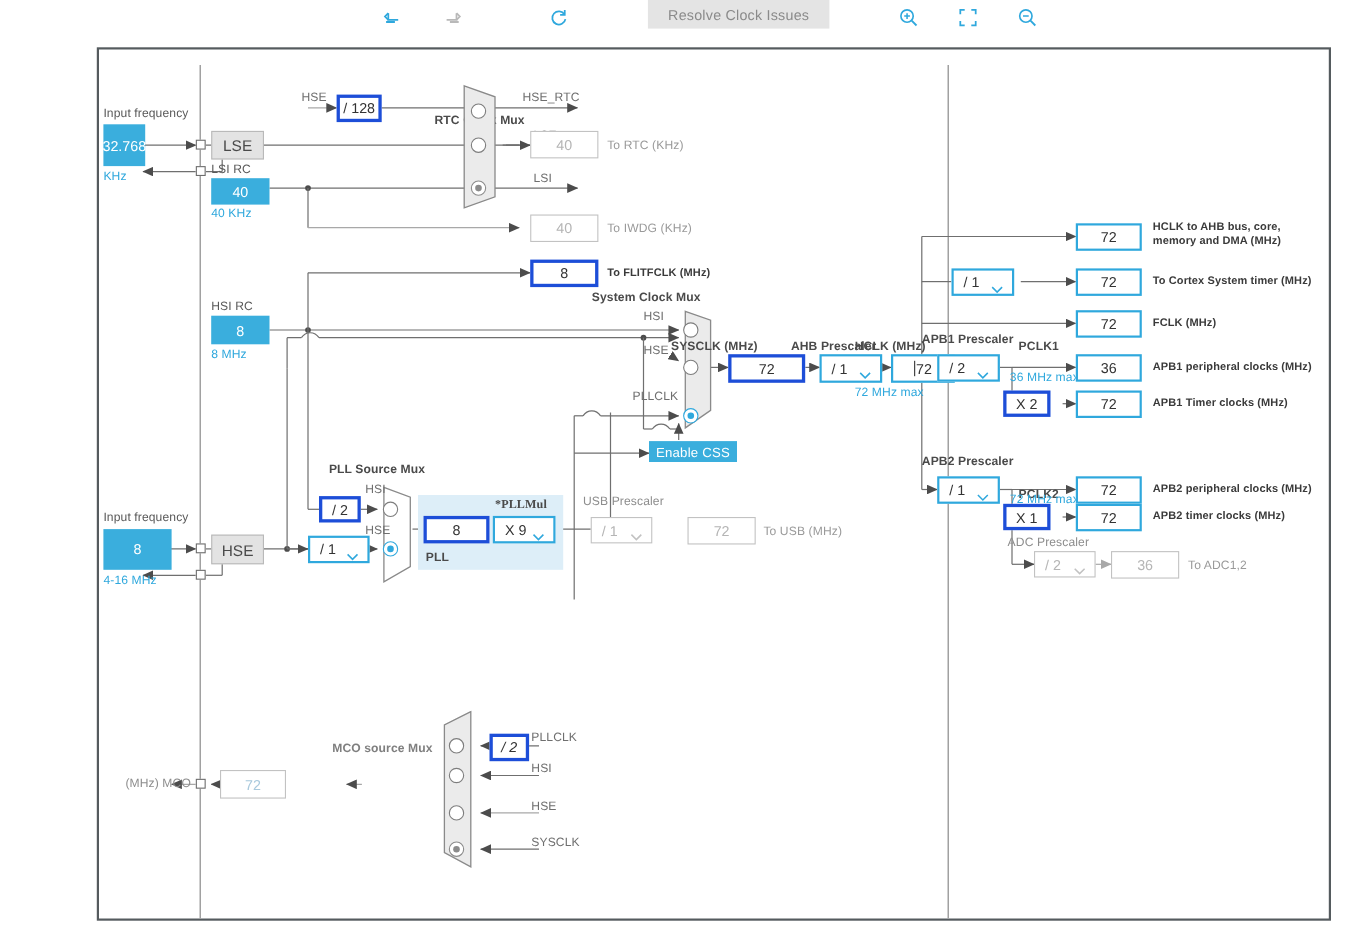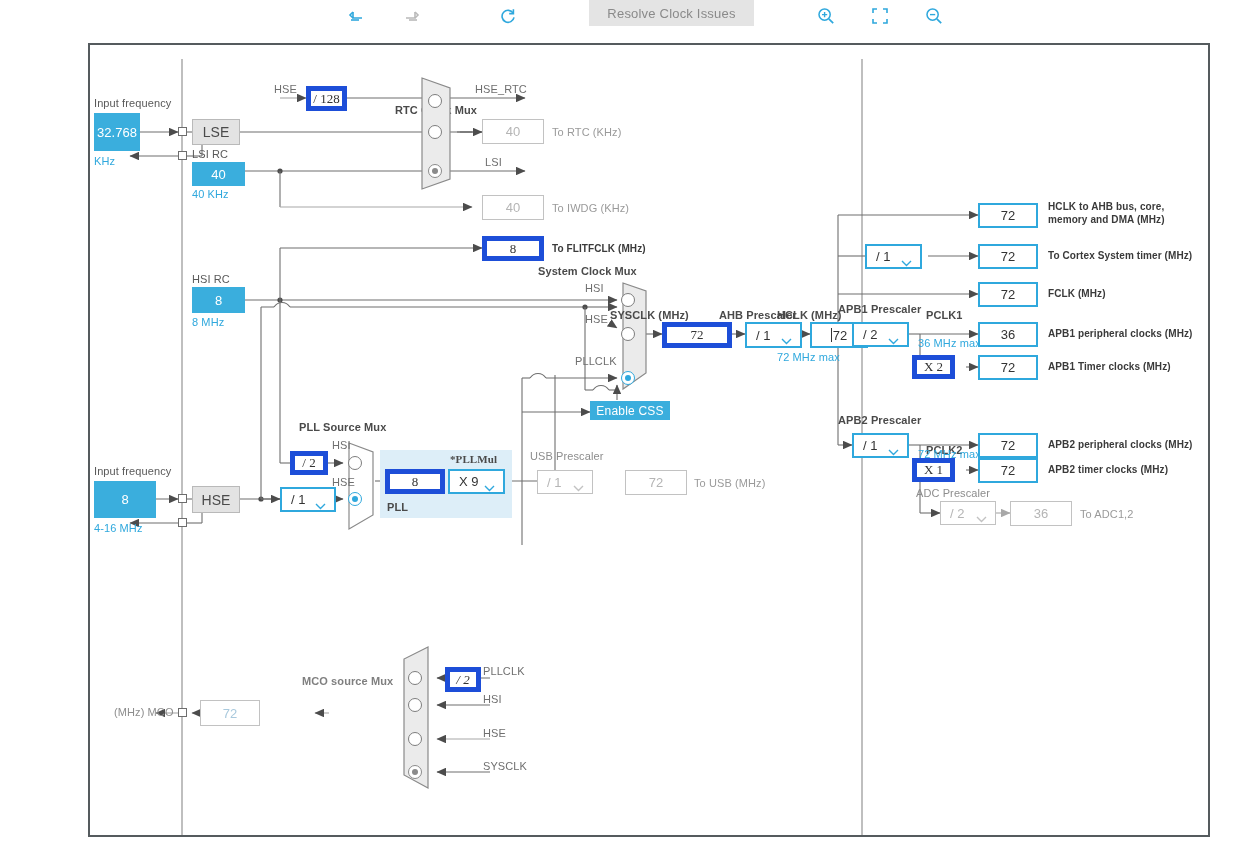--- a/index.html
+++ b/index.html
@@ -44,21 +44,21 @@
   .lbl.wire { color: #6f6f6f; font-weight: normal; font-size: 11px; }
   .lbl.title { color: #4a4a4a; font-weight: bold; font-size: 11px; }
   .lbl.out { color: #3a3a3a; font-weight: bold; font-size: 10px; }
   .lbl.outdim { color: #9a9a9a; font-weight: normal; font-size: 11px; }
 
   
   .vbox {
     position: absolute; display: flex; align-items: center; justify-content: center;
     font-size: 13px; background: #ffffff; white-space: nowrap;
   }
-  .vbox.plain   { border: 5px solid #1d4ed8; color: #333; font-family: Liberation Serif, serif; }
+  .vbox.plain   { border: 3px solid #1d4ed8; color: #333; }
   .vbox.dim     { border: 1px solid #c2c2c2; color: #b5b5b5; }
   .vbox.active  { border: 2px solid #2fa8dd; color: #333; }
   .vbox.filled  { background: #3aaedd; color: #ffffff; border: none; font-size: 13px; }
   .vbox.gray    { background: #e3e3e3; border: 1px solid #b9b9b9; color: #4a4a4a; font-size: 14px; }
 
   
   .sel {
     position: absolute; display: flex; align-items: center;
     font-size: 13px; background: #ffffff; padding-left: 9px; white-space: nowrap;
   }
@@ -301,21 +301,21 @@
 
           <line x1="400" y1="633" x2="347" y2="633" marker-end="url(#ah)"></line>
           <line x1="400" y1="660" x2="347" y2="660" marker-end="url(#ah)"></line>
           <line x1="400" y1="694" x2="347" y2="694" marker-end="url(#ah)" stroke="#a8a8a8"></line>
           <line x1="400" y1="727" x2="347" y2="727" marker-end="url(#ah)"></line>
           <line x1="370" y1="633" x2="370" y2="633"></line>
         </g>
       </svg>
 
       <div class="lbl norm" style="left:4px; top:52px;">Input frequency</div>
-      <div class="vbox filled" style="left:4px; top:68px; width:46px; height:38px;">32.768</div>
+      <div class="vbox filled" style="left:4px; top:68px; width:38px; height:38px;">32.768</div>
       <div class="lbl blue" style="left:4px; top:110px;">KHz</div>
       <div class="port" style="left:88px; top:82px;"></div>
       <div class="port" style="left:88px; top:106px;"></div>
       <div class="vbox gray" style="left:102px; top:74px; width:48px; height:26px;">LSE</div>
 
       <div class="lbl norm" style="left:102px; top:103px;">LSI RC</div>
       <div class="vbox filled" style="left:102px; top:117px; width:53px; height:24px;">40</div>
       <div class="lbl blue" style="left:102px; top:143px;">40 KHz</div>
 
       <div class="lbl wire" style="left:184px; top:38px;">HSE</div>

